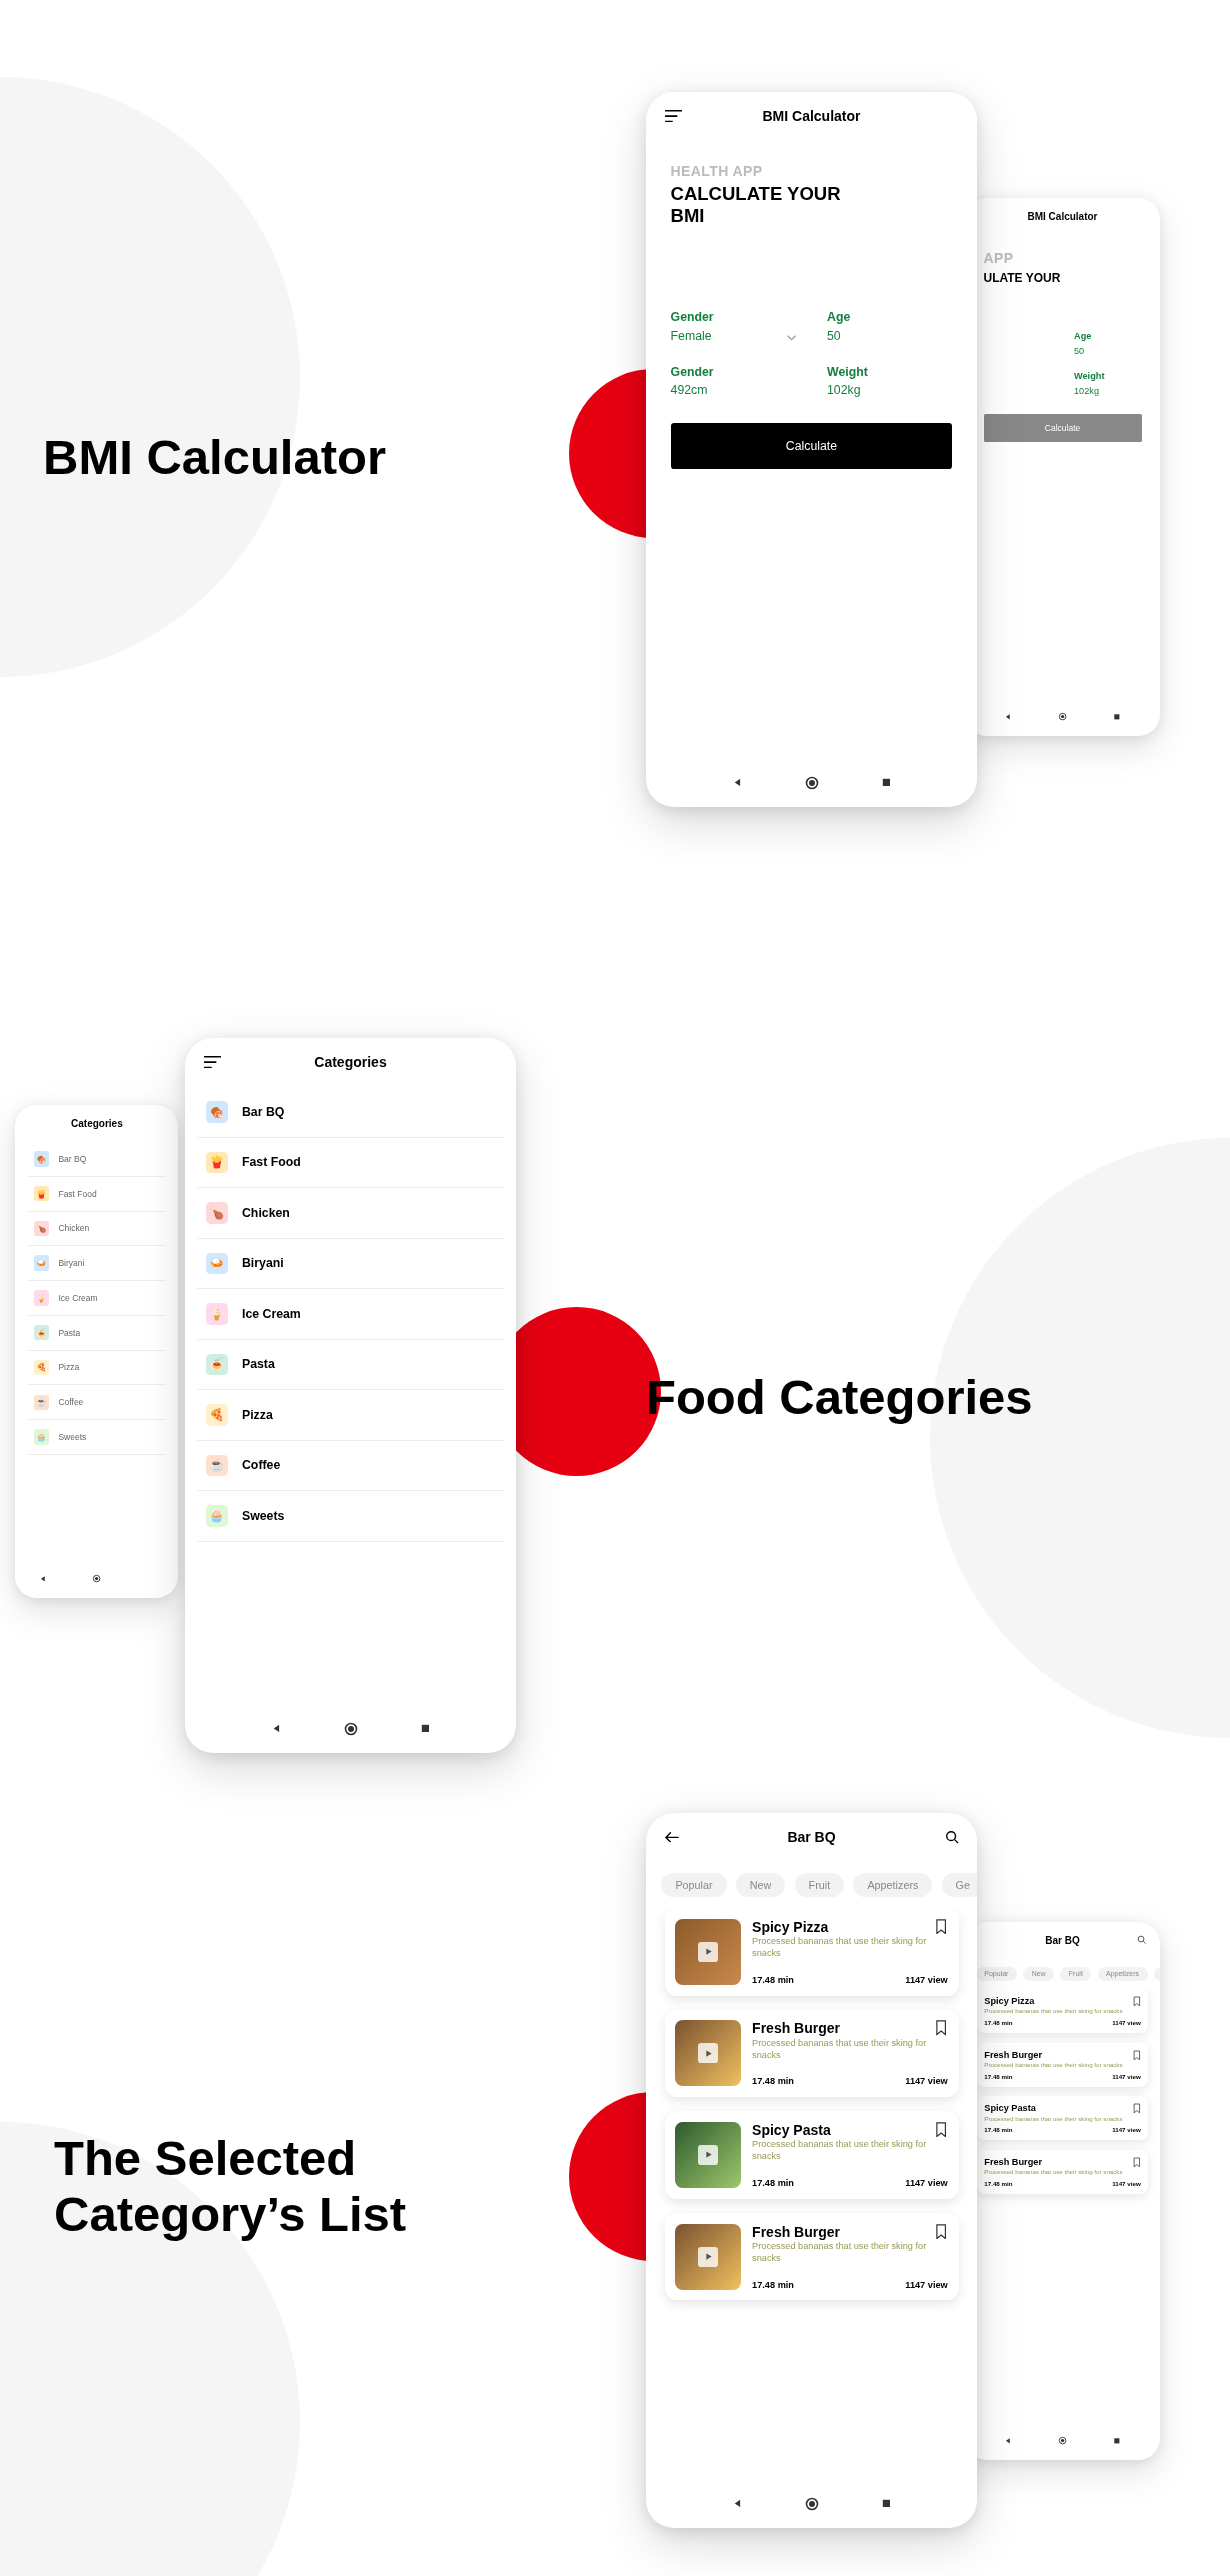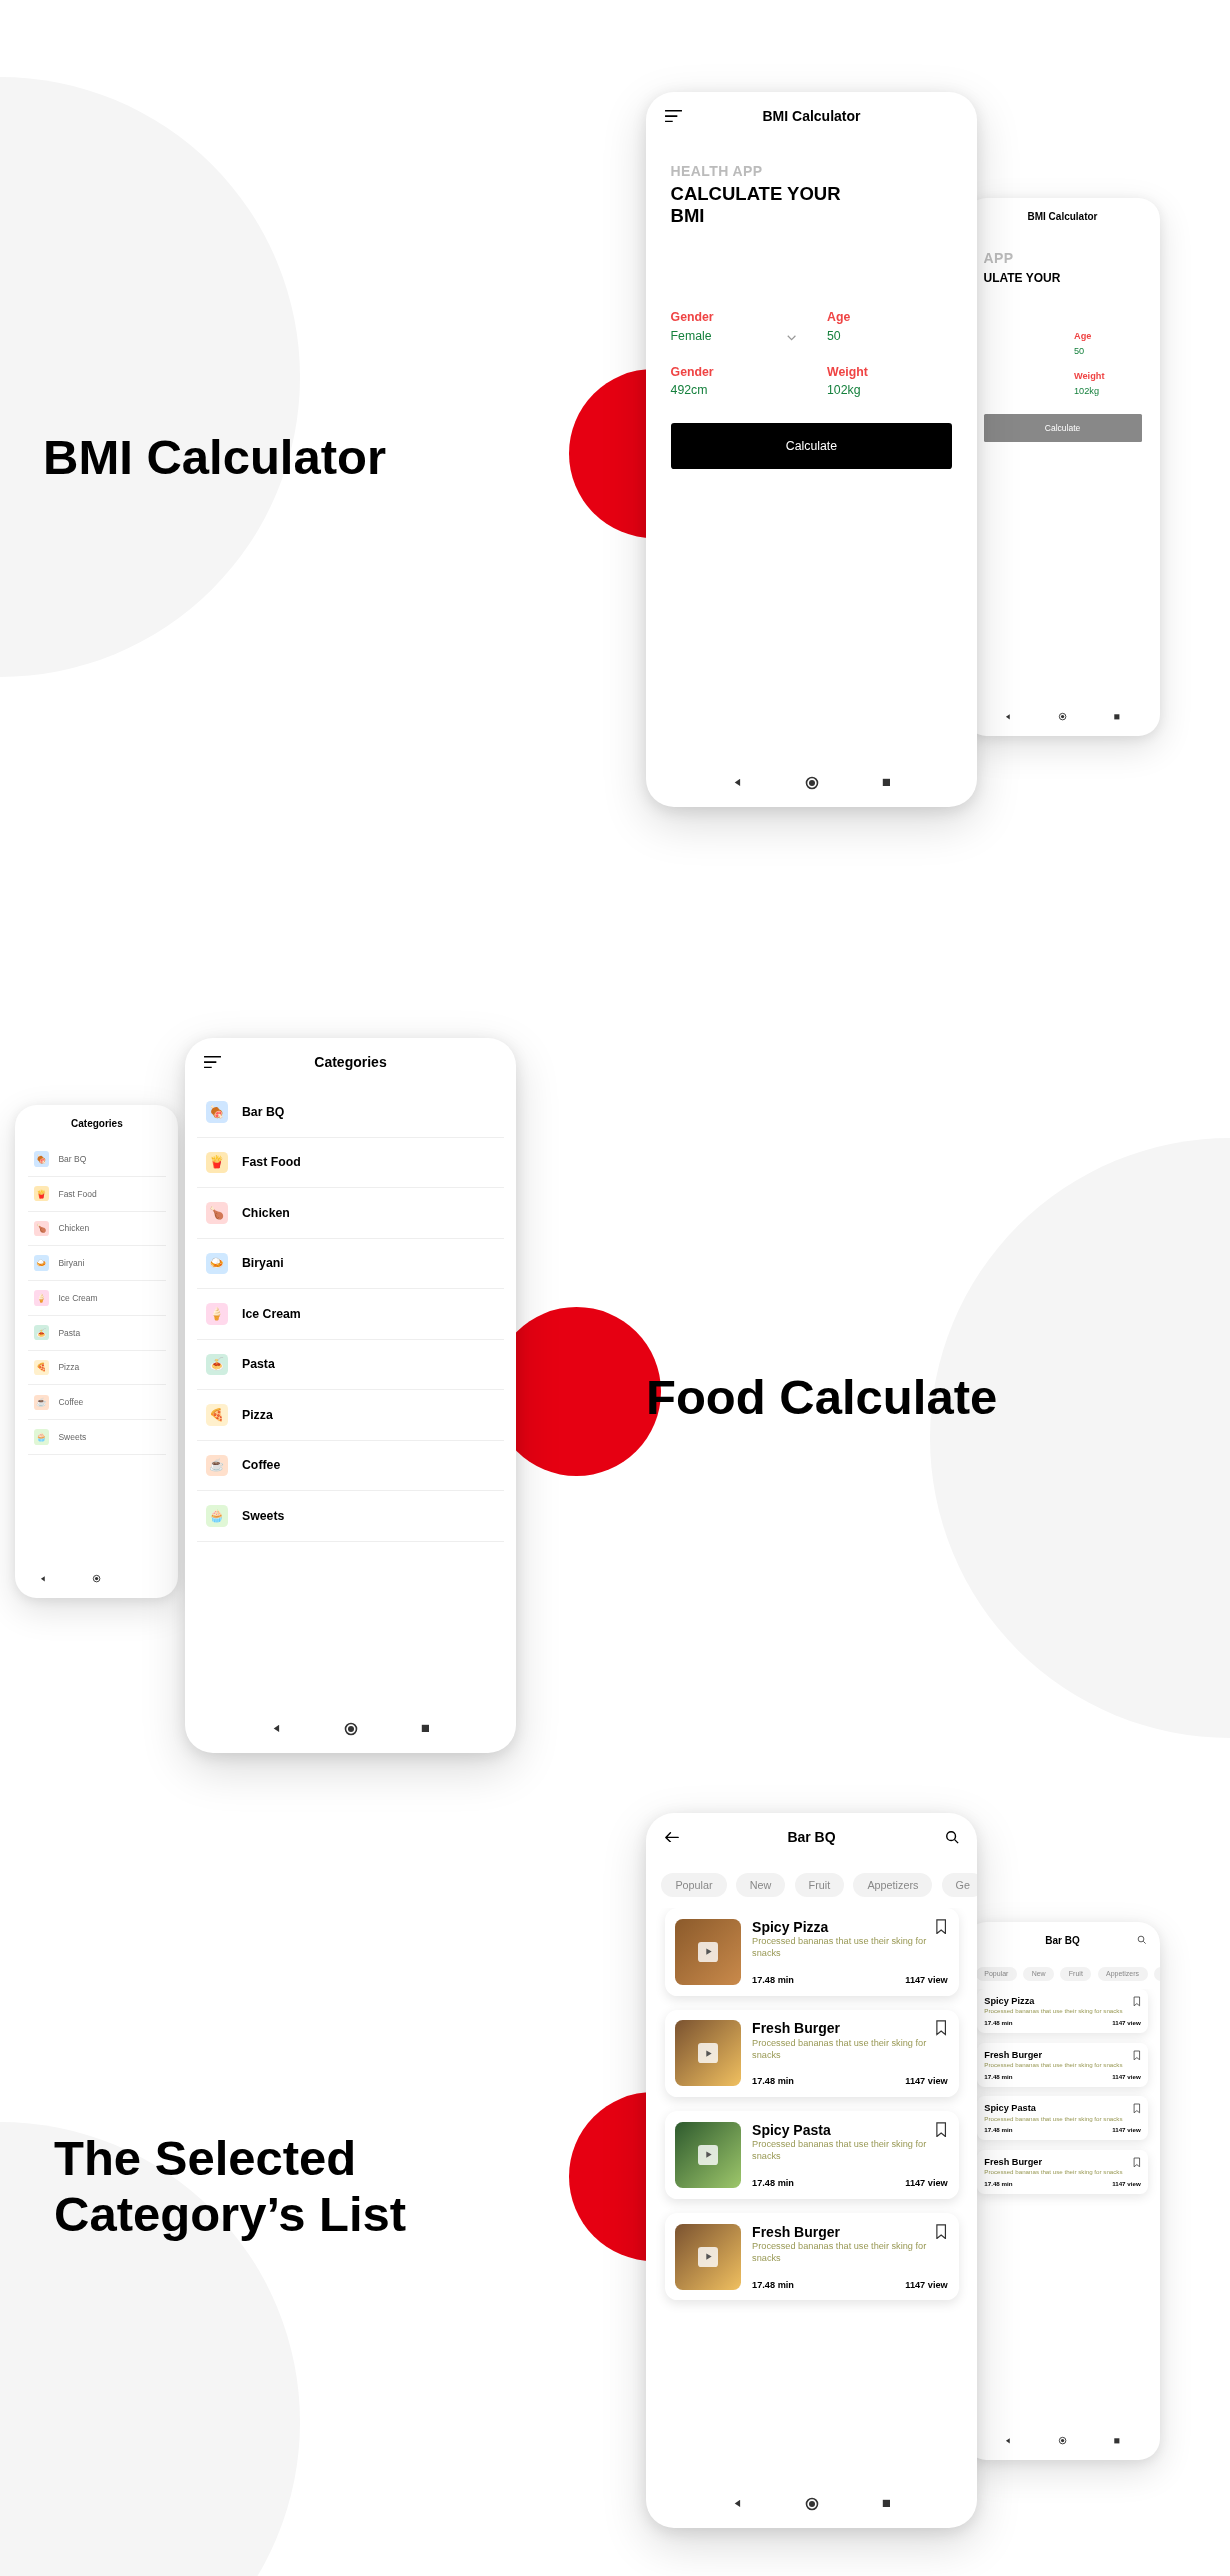--- a/index.html
+++ b/index.html
@@ -38,21 +38,21 @@
   .topbar.sm .search-icon-btn{right:14px}
 
   .bmi-body{padding:21.5px 24.6px 0 24.6px;flex:1;display:flex;flex-direction:column}
   .bmi-body.sm{padding:15.4px 18.5px 0 18.5px}
   .subtitle{color:#bbb;font-size:14px;font-weight:700;letter-spacing:0.4px}
   .subtitle.sm{font-size:14px}
   .bmi-title{font-size:18.5px;font-weight:800;margin-top:4.6px;max-width:200px;line-height:1.2}
   .bmi-title.sm{font-size:12px;max-width:154px}
   .bmi-form{margin-top:83px;display:grid;grid-template-columns:1fr 1fr;gap:21.5px 31px}
   .bmi-form.sm{margin-top:46px;gap:15.4px 23px}
-  .field label{font-size:12.3px;font-weight:600;color:#ef4444;display:block;margin-bottom:4.6px}
+  .field label{font-size:12.3px;font-weight:600;color:#15803d;display:block;margin-bottom:4.6px}
   .field label.sm{font-size:9.2px}
   .field .val{font-size:12.3px;color:#15803d}
   .field .val.sm{font-size:9.2px}
   .field.select-field{position:relative}
   .field.select-field .chev{position:absolute;right:0;bottom:1.5px;color:#999}
   .calc-btn{margin-top:26px;height:46px;background:#000;color:#fff;border:none;border-radius:3.1px;font-size:12.3px;font-weight:400;width:100%}
   .calc-btn.sm{height:28px;font-size:8.5px;border-radius:1.5px;background:#888;margin-top:18.5px}
 
   
   .p2-back{width:163px;height:493px;left:15.4px;top:1105px}
@@ -101,21 +101,21 @@
 <body>
 
 <div class="bg-circle c1"></div>
 <div class="bg-circle c2"></div>
 <div class="bg-circle c3"></div>
 <div class="red-circle red1"></div>
 <div class="red-circle red2"></div>
 <div class="red-circle red3"></div>
 
 <div class="section-title title1">BMI Calculator</div>
-<div class="section-title title2">Food Calculate</div>
+<div class="section-title title2">Food Categories</div>
 <div class="section-title title3" id="title3">The Selected<br>Category’s List</div>
 
 <div class="phone phone-small p1-back">
  <div class="phone-inner">
   <div class="topbar sm">
     <span class="topbar-title">BMI Calculator</span>
   </div>
   <div class="bmi-body sm">
     <div class="subtitle sm">APP</div>
     <div class="bmi-title sm">ULATE YOUR</div>

